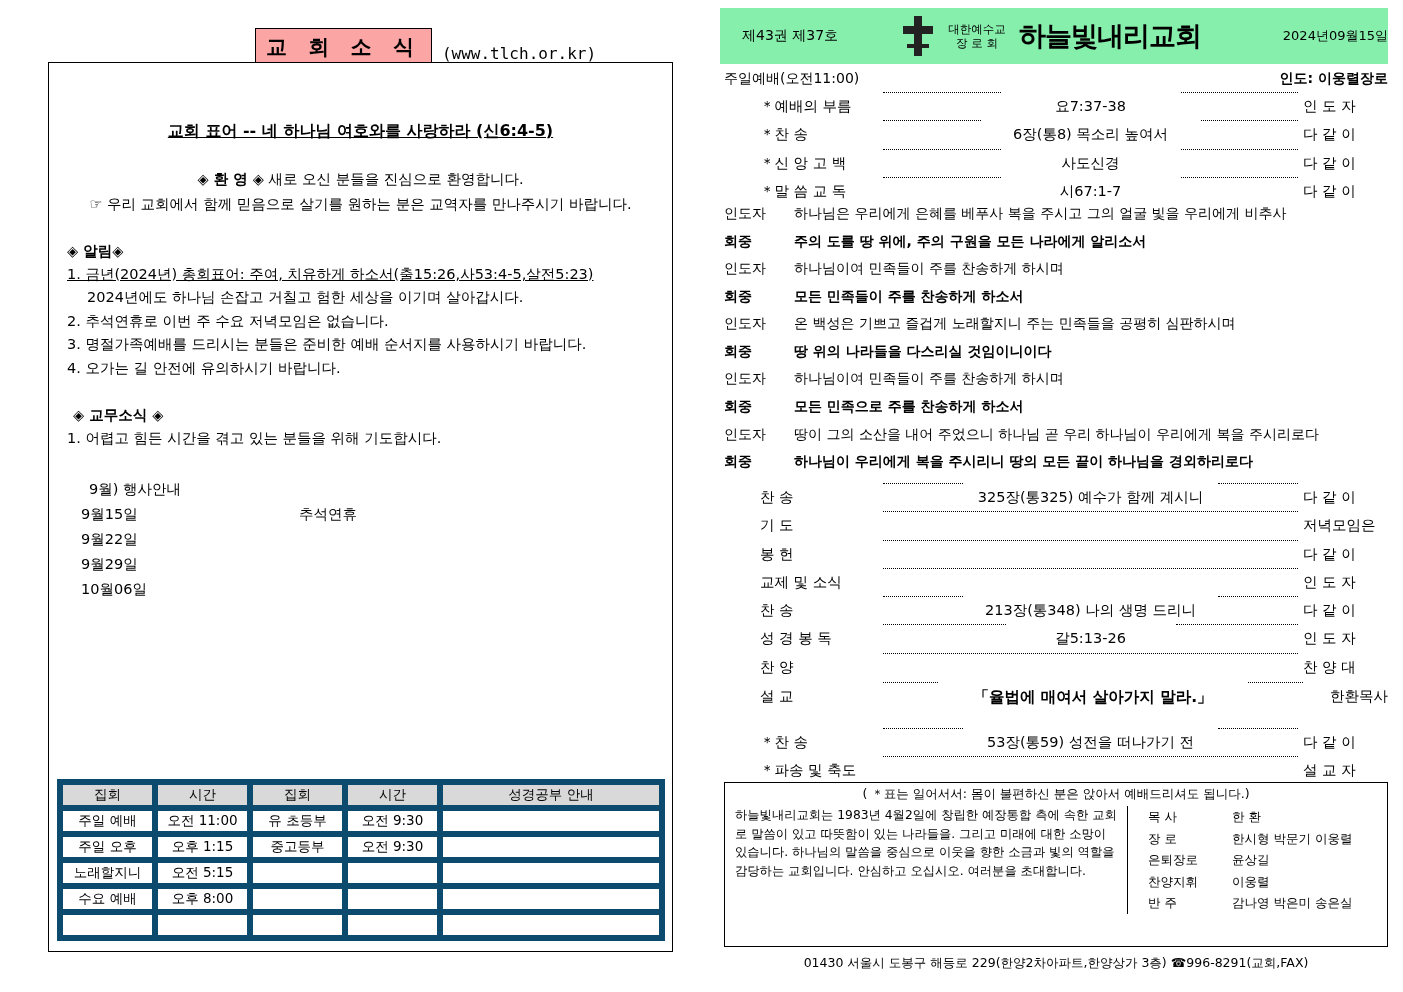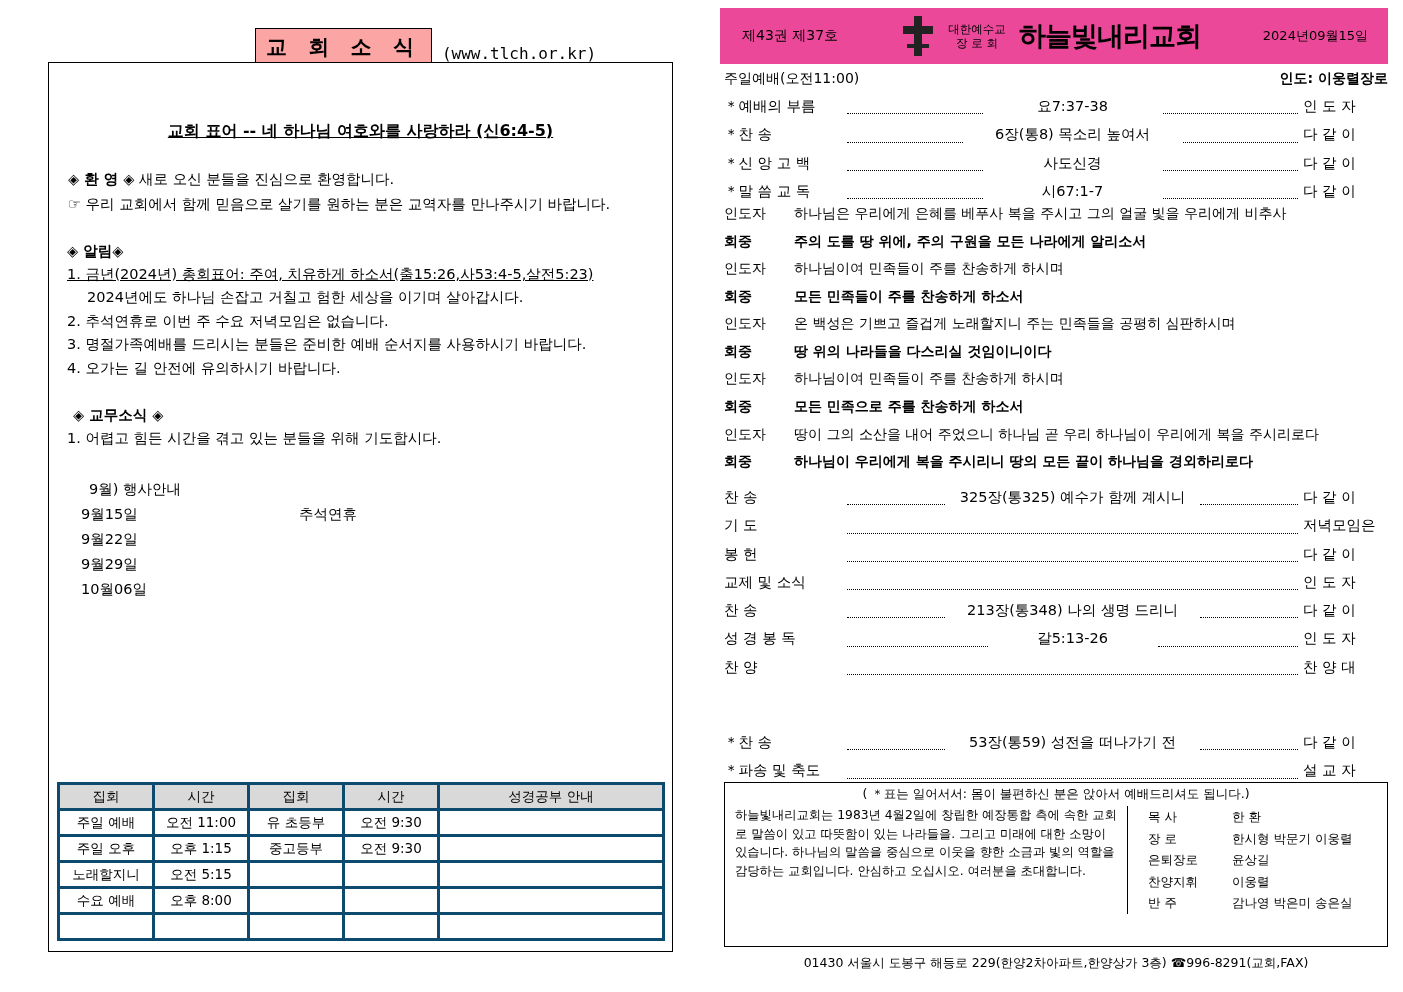--- a/index.html
+++ b/index.html
@@ -28,63 +28,63 @@
   .left-url{ font-size:16px; font-family:"DejaVu Sans Mono", monospace; padding-bottom:4px;}
   .left-box{
     position:absolute; left:48px; top:62px; width:625px; height:890px;
     border:1px solid #000; background:#fff;
   }
   .slogan{
     text-align:center; font-weight:bold; font-size:16px; margin-top:58px;
     text-decoration:underline;
   }
   .lp-body{ padding:0 18px; font-size:14.5px; }
-  .row{ margin:3px 1px; line-height:1.55; }
+  .row{ margin:3px 16px; line-height:1.55;text-align:center; }
   .welcome-head{ font-weight:bold; }
   .sec-head{ font-weight:bold; margin-top:26px; }
   .numlist{ margin:2px 0 0 0; padding:0; list-style:none; }
   .numlist li{ line-height:1.62; }
   .underline{ text-decoration:underline; }
   .indent{ padding-left:20px; }
   .sched{ margin-top:26px; padding-left:14px; font-size:14.5px; line-height:1.72;}
   .sched .sched-row{ display:flex;gap:48px; }
   .sched .d{ width:170px; }
 
   
   .tbl{
     position:absolute; left:8px; bottom:10px; width:608px;
     border-collapse:collapse; font-size:13.5px;
   }
   .tbl td, .tbl th{
-    border:3px solid #0c4a6e; height:26px; text-align:center; font-weight:normal;margin-top:12px;
+    border:6px solid #0c4a6e; height:26px; text-align:center; font-weight:normal;margin-top:12px;
   }
   .tbl thead td{ background:#d9d9d9; font-weight:normal;}
   .tbl .c1{ width:95px;} .tbl .c2{ width:95px;} .tbl .c3{ width:95px;}
   .tbl .c4{ width:95px;} .tbl .c5{ width:auto;}
 
   
   .right-page{ width:703px; height:992px; position:relative; }
   .masthead{
     position:absolute; left:20px; top:8px; width:668px; height:56px;
-    background:#ec4899; display:flex; align-items:center;
+    background:#86efac; display:flex; align-items:center;
   }
   .vol{ font-size:14px; padding-left:22px; width:175px;}
   .cross{ width:46px; display:flex; justify-content:center; align-items:center;}
   .denom{ font-size:11.5px; line-height:1.25; text-align:center; width:72px;}
   .churchname{ font-size:27px; font-weight:bold; letter-spacing:-1px; padding-left:6px;}
-  .date{ font-size:13px; margin-left:auto; padding-right:20px;}
+  .date{ font-size:13px; margin-left:auto; }
 
   .worship-head{
     position:absolute; left:24px; top:70px; width:664px;
     display:flex; font-size:14px;
   }
   .worship-head .r{ margin-left:auto; font-weight:bold;}
 
   .order{ position:absolute; left:24px; top:92px; width:664px; font-size:14.5px; }
-  .oline{ display:flex; align-items:flex-end; line-height:1.95; white-space:nowrap;}
+  .oline{ display:flex; align-items:flex-start; line-height:1.95; white-space:nowrap;margin-left:36px;}
   .oname{ width:118px; display:flex; justify-content:space-between;}
   .dots{ flex:1; border-bottom:1.5px dotted #000; margin:0 5px 6px 5px; height:1px;}
   .omid{ text-align:center; }
   .who{ width:85px; display:flex; justify-content:space-between; }
 
   .resp{ position:absolute; left:24px; top:200px; width:664px; font-size:14px;}
   .rline{ display:flex; line-height:1.97; }
   .rwho{ width:70px; flex:none;}
   .rwho.bold{ font-weight:bold;}
   .rtext.bold{ font-weight:bold;}
@@ -353,20 +353,29 @@
         <div class="dots"></div>
         <div class="who">인 도 자</div>
       </div>
       <div class="oline">
         <div class="oname">찬        양</div>
         <div class="dots"></div>
         <div class="who">찬 양 대</div>
       </div>
     </div>
 
+    <div class="sermon">
+      <div class="oline">
+        <div class="oname">설        교</div>
+        <div class="dots"></div>
+        <div class="omid" style="width:300px">「율법에 매여서 살아가지 말라.」</div>
+        <div class="dots"></div>
+        <div class="who" style="width:80px;display:block;text-align:right">한환목사</div>
+      </div>
+    </div>
 
     <div class="order3">
       <div class="oline">
         <div class="oname">＊찬        송</div>
         <div class="dots"></div>
         <div class="omid" style="width:245px">53장(통59) 성전을 떠나가기 전</div>
         <div class="dots"></div>
         <div class="who">다 같 이</div>
       </div>
       <div class="oline">

